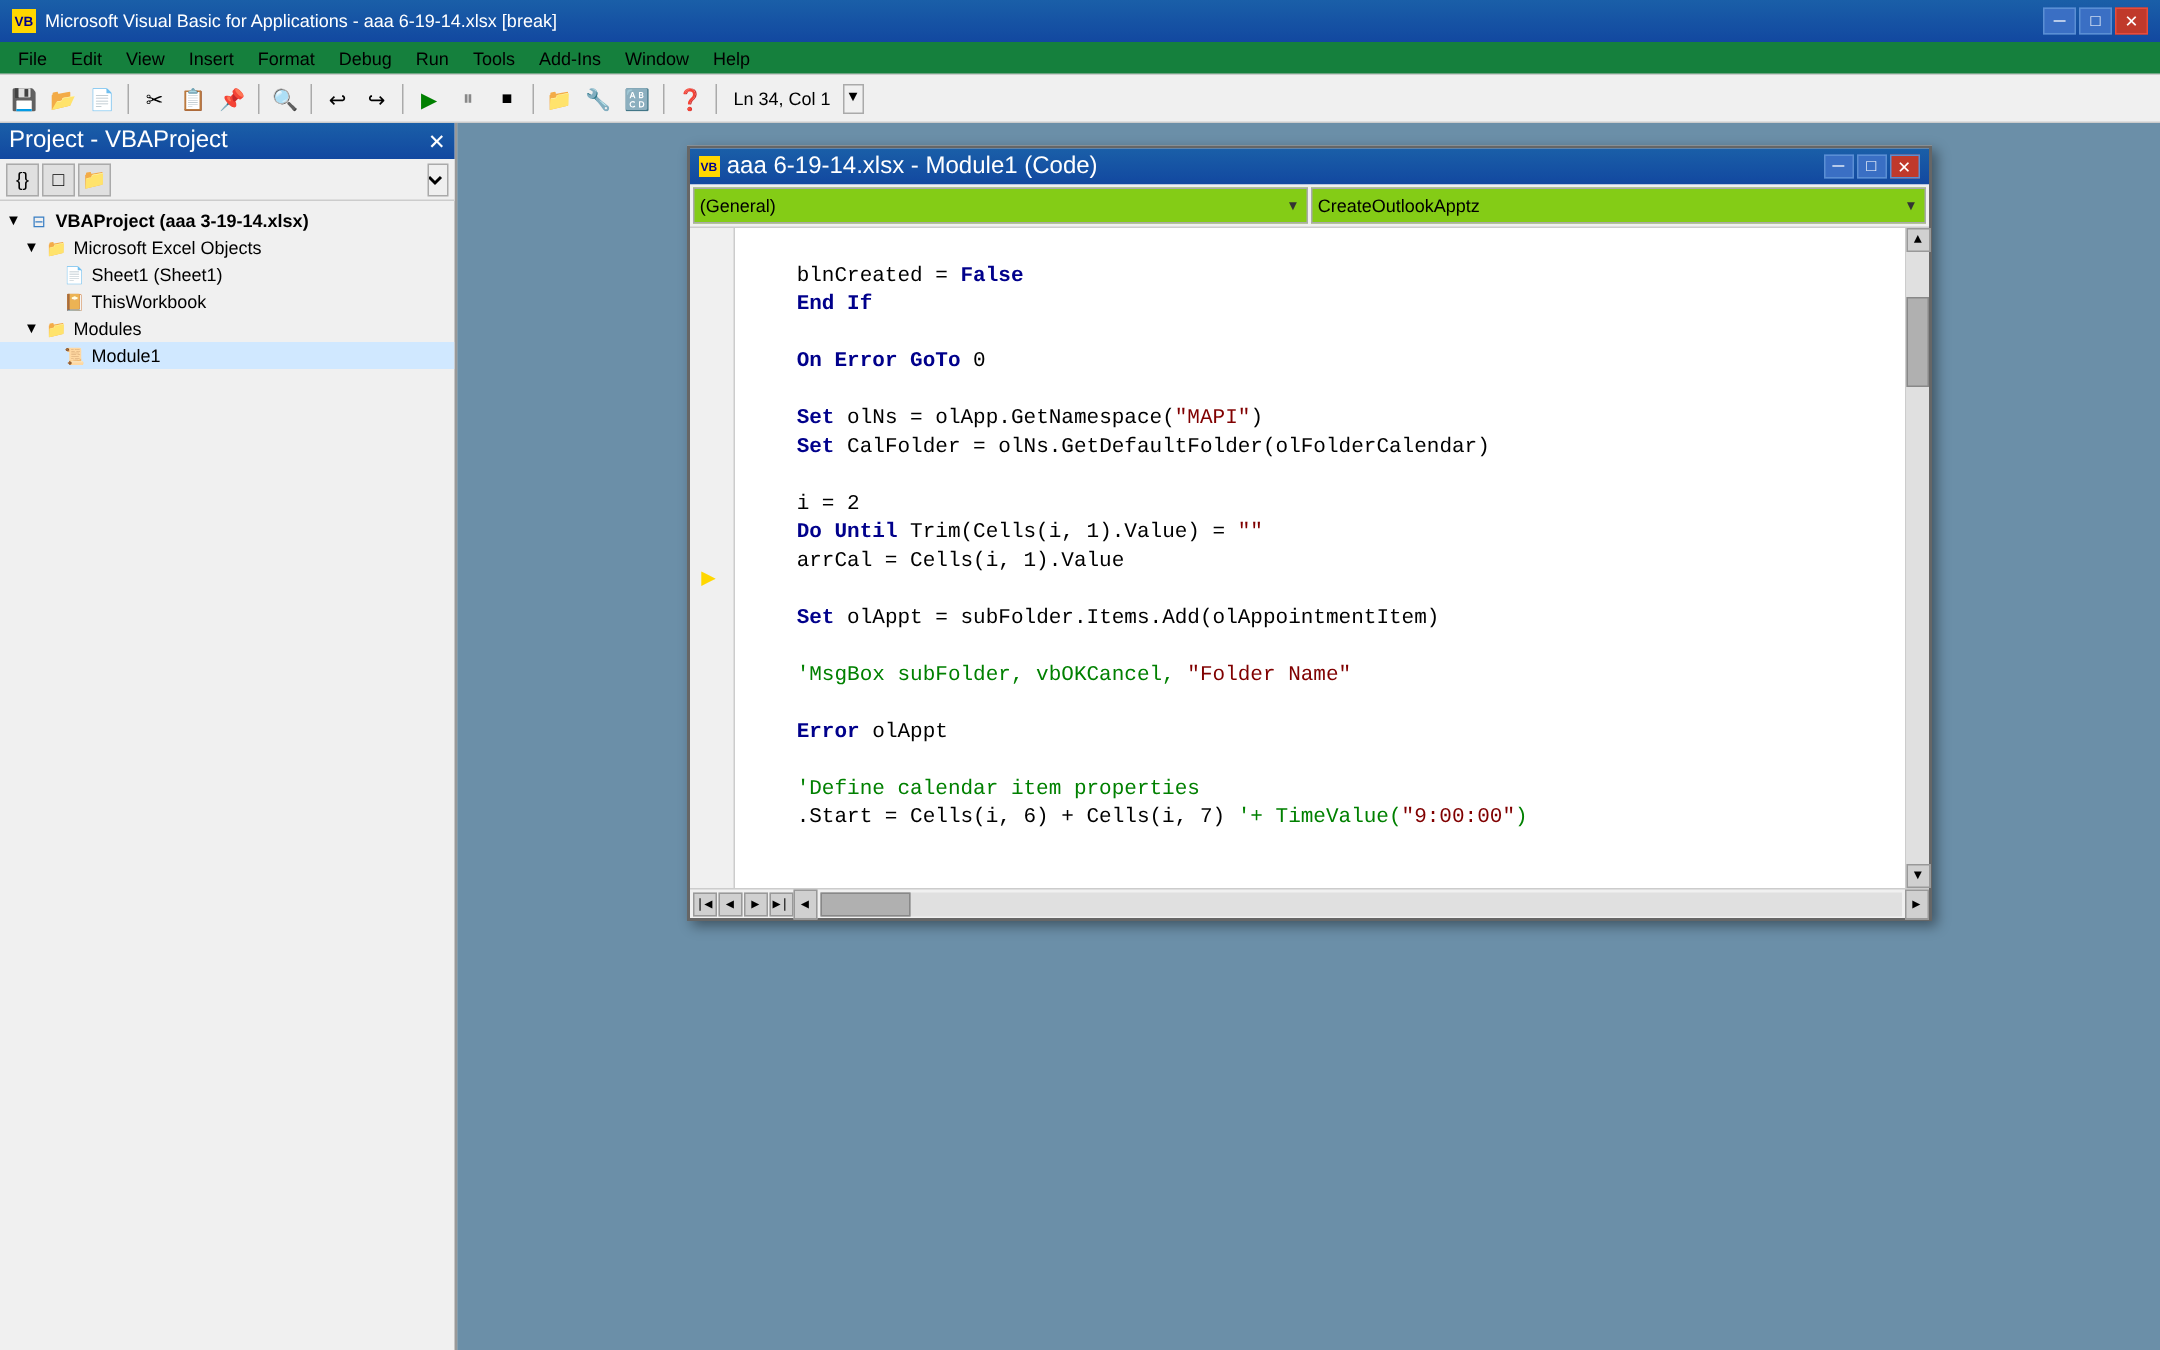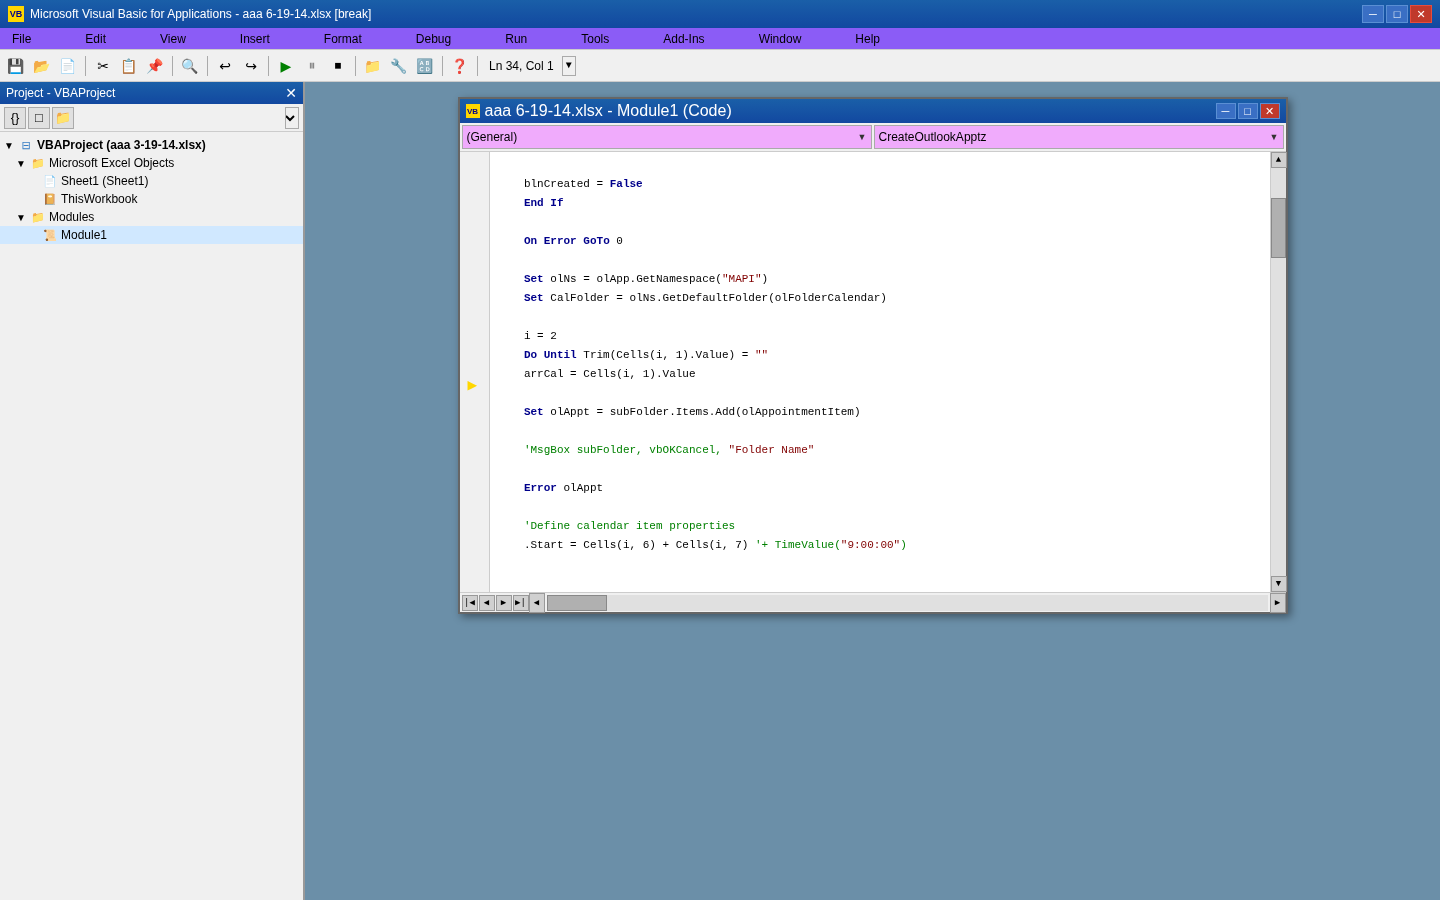--- a/index.html
+++ b/index.html
@@ -33,29 +33,28 @@
       color: white;
       cursor: pointer;
       margin-left: 2px;
       background: #3a6fc4;
       border: 1px solid #5a8fd4;
     }
     .win-btn.close-btn { background: #c0392b; border-color: #e74c3c; }
 
     
     #menu-bar {
-      background: #8b5cf6;
+      background: #15803d;
       height: 22px;
       display: flex;
       align-items: center;
       padding: 0 4px;
       border-bottom: 1px solid #ccc;
       font-family: 'Segoe UI', Tahoma, sans-serif;
       font-size: 12px;
-      gap: 38px;
     }
     .menu-item {
       padding: 2px 8px;
       cursor: pointer;
       color: #000;
     }
 
     
     #toolbar {
       background: #f0f0f0;
@@ -242,21 +241,21 @@
       padding: 2px;
       gap: 2px;
       border-bottom: 1px solid #ccc;
     }
     .code-selector {
       flex: 1;
       height: 24px;
       display: flex;
       align-items: center;
       border: 1px solid #aaa;
-      background: #f0abfc;
+      background: #84cc16;
       padding: 0 4px;
       font-family: 'Segoe UI', sans-serif;
       font-size: 12px;
       cursor: pointer;
       position: relative;
     }
     .code-selector .sel-text {
       flex: 1;
       font-size: 12px;
     }
@@ -283,21 +282,21 @@
       left: 8px;
       color: #ffd700;
       font-size: 16px;
     }
     #code-content {
       flex: 1;
       padding: 4px 8px;
       overflow-y: auto;
       overflow-x: auto;
       font-family: 'Courier New', monospace;
-      font-size: 11px;
+      font-size: 14px;
       line-height: 19px;
       color: #000;
       background: white;
       white-space: pre;
     }
     #scrollbar-y {
       width: 16px;
       background: #f0f0f0;
       border-left: 1px solid #ccc;
       display: flex;
@@ -434,21 +433,21 @@
   <button class="toolbar-btn" title="Help">❓</button>
   <div class="toolbar-separator"></div>
   <span class="toolbar-pos">Ln 34, Col 1</span>
   <div class="toolbar-dropdown">▼</div>
 </div>
 
 <div id="main-layout">
 
   <div id="project-panel">
     <div id="project-panel-header">
-      <span style="font-family:'Segoe UI',sans-serif;font-size:12px;">Project - VBAProject</span>
+      <span style="font-family:'Segoe UI',sans-serif;font-size:16px;">Project - VBAProject</span>
       <span style="cursor:pointer;font-size:14px;">✕</span>
     </div>
     <div id="project-panel-toolbar">
       <button class="panel-btn" title="View Code">{}</button>
       <button class="panel-btn" title="View Object">□</button>
       <button class="panel-btn" title="Toggle Folders">📁</button>
       <div style="flex:1;"></div>
       <select style="width:14px;height:22px;border:1px solid #aaa;font-size:10px;">
       </select>
     </div>

